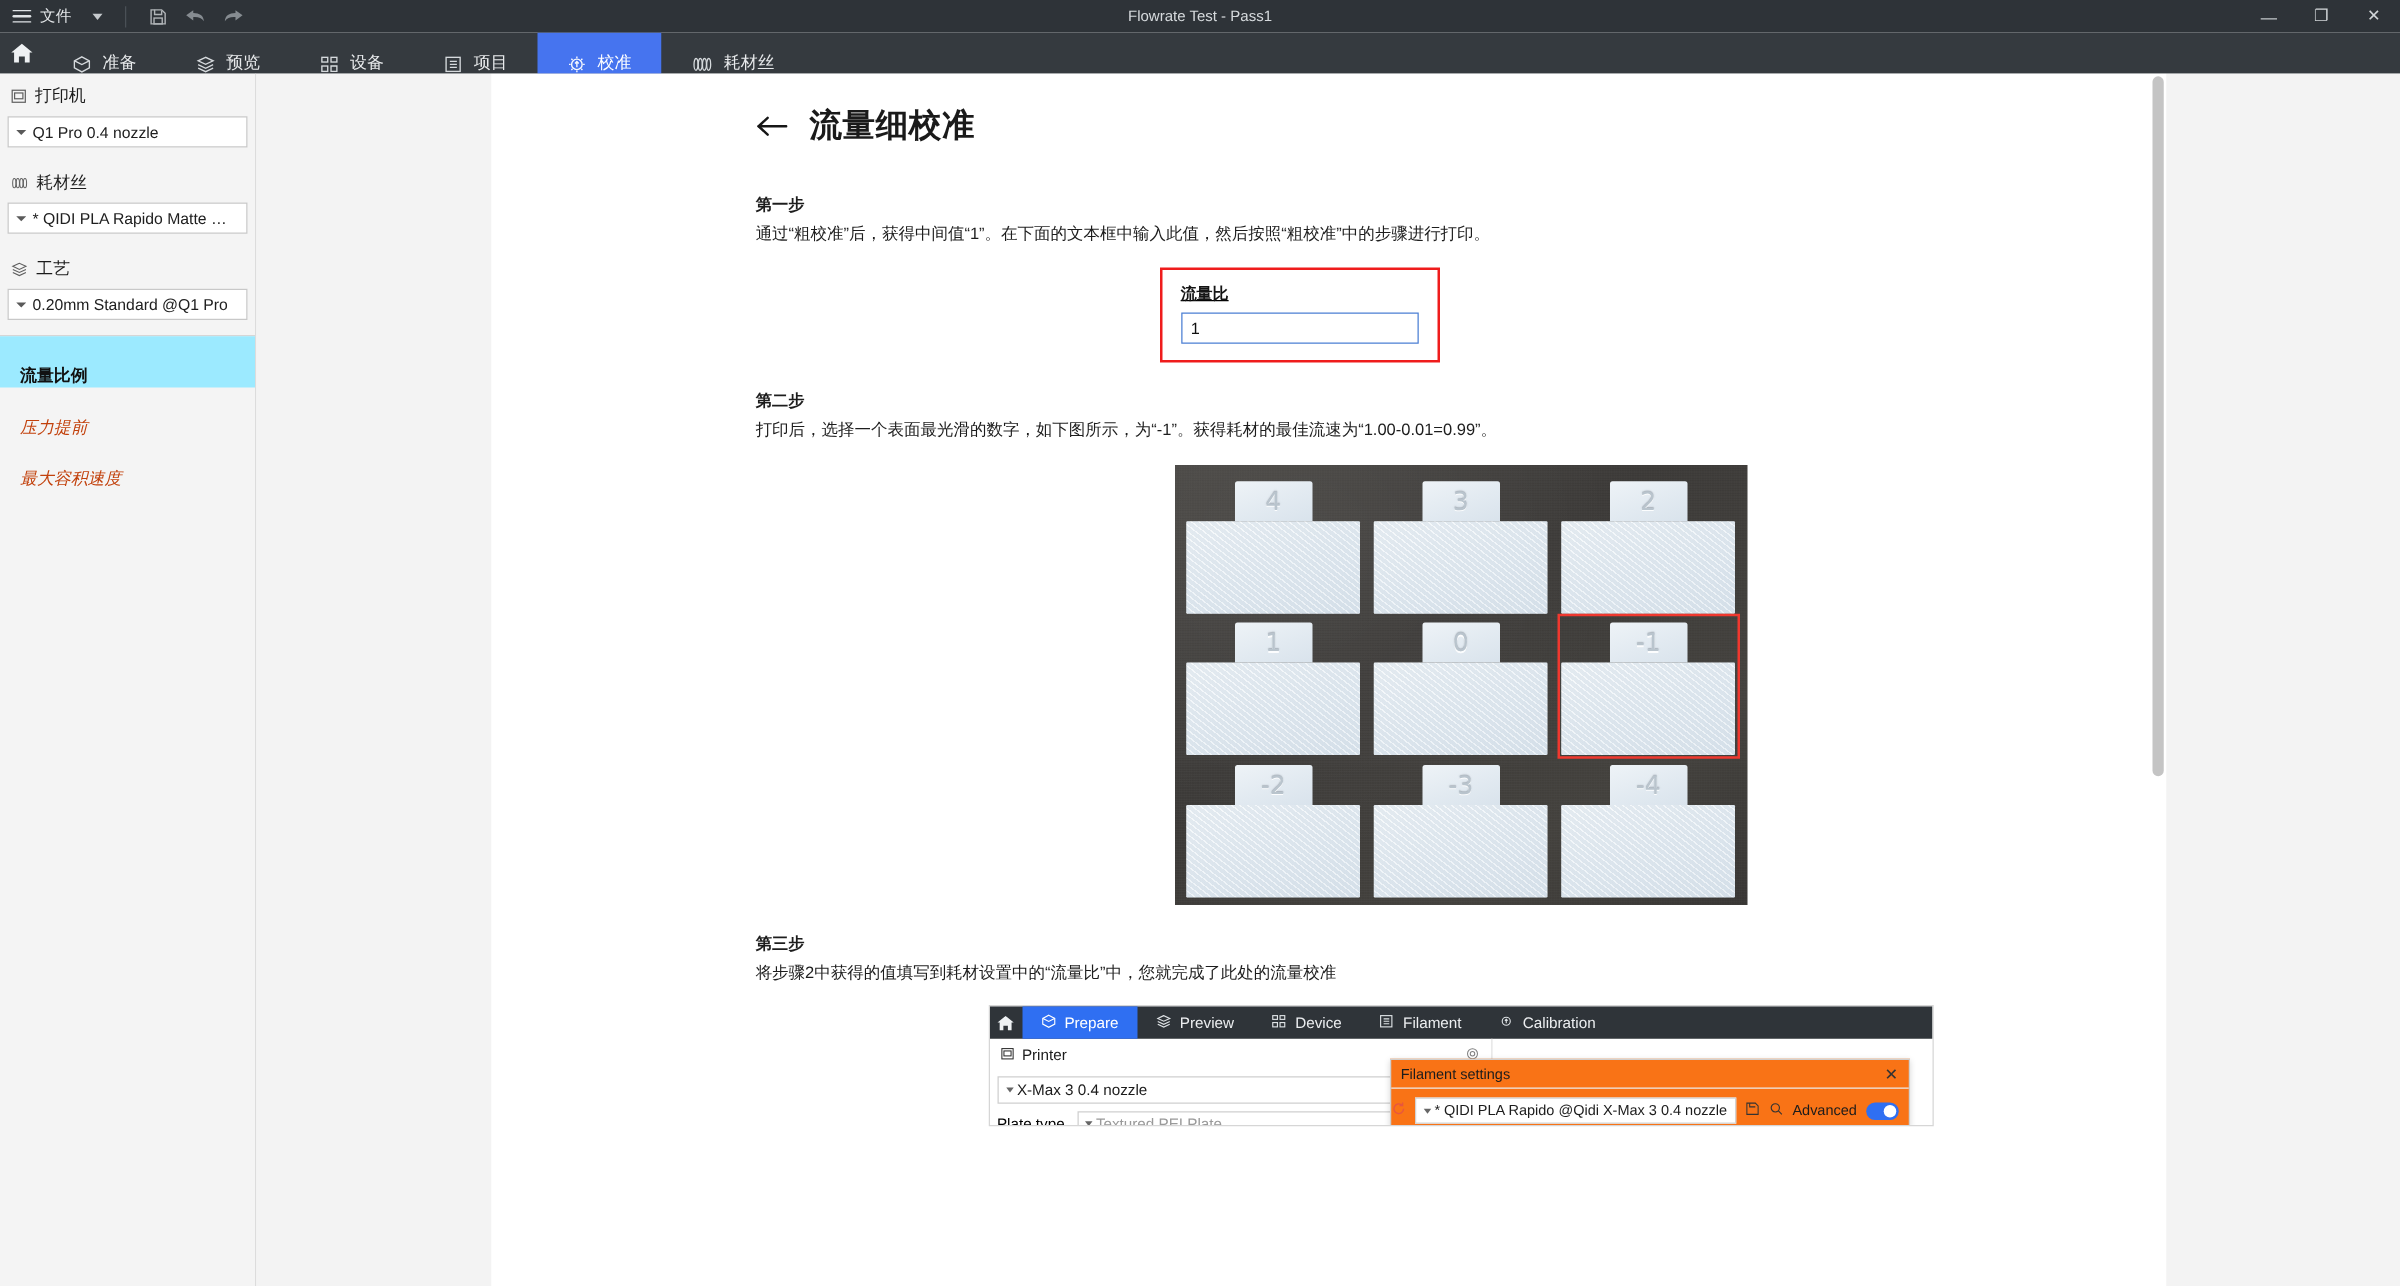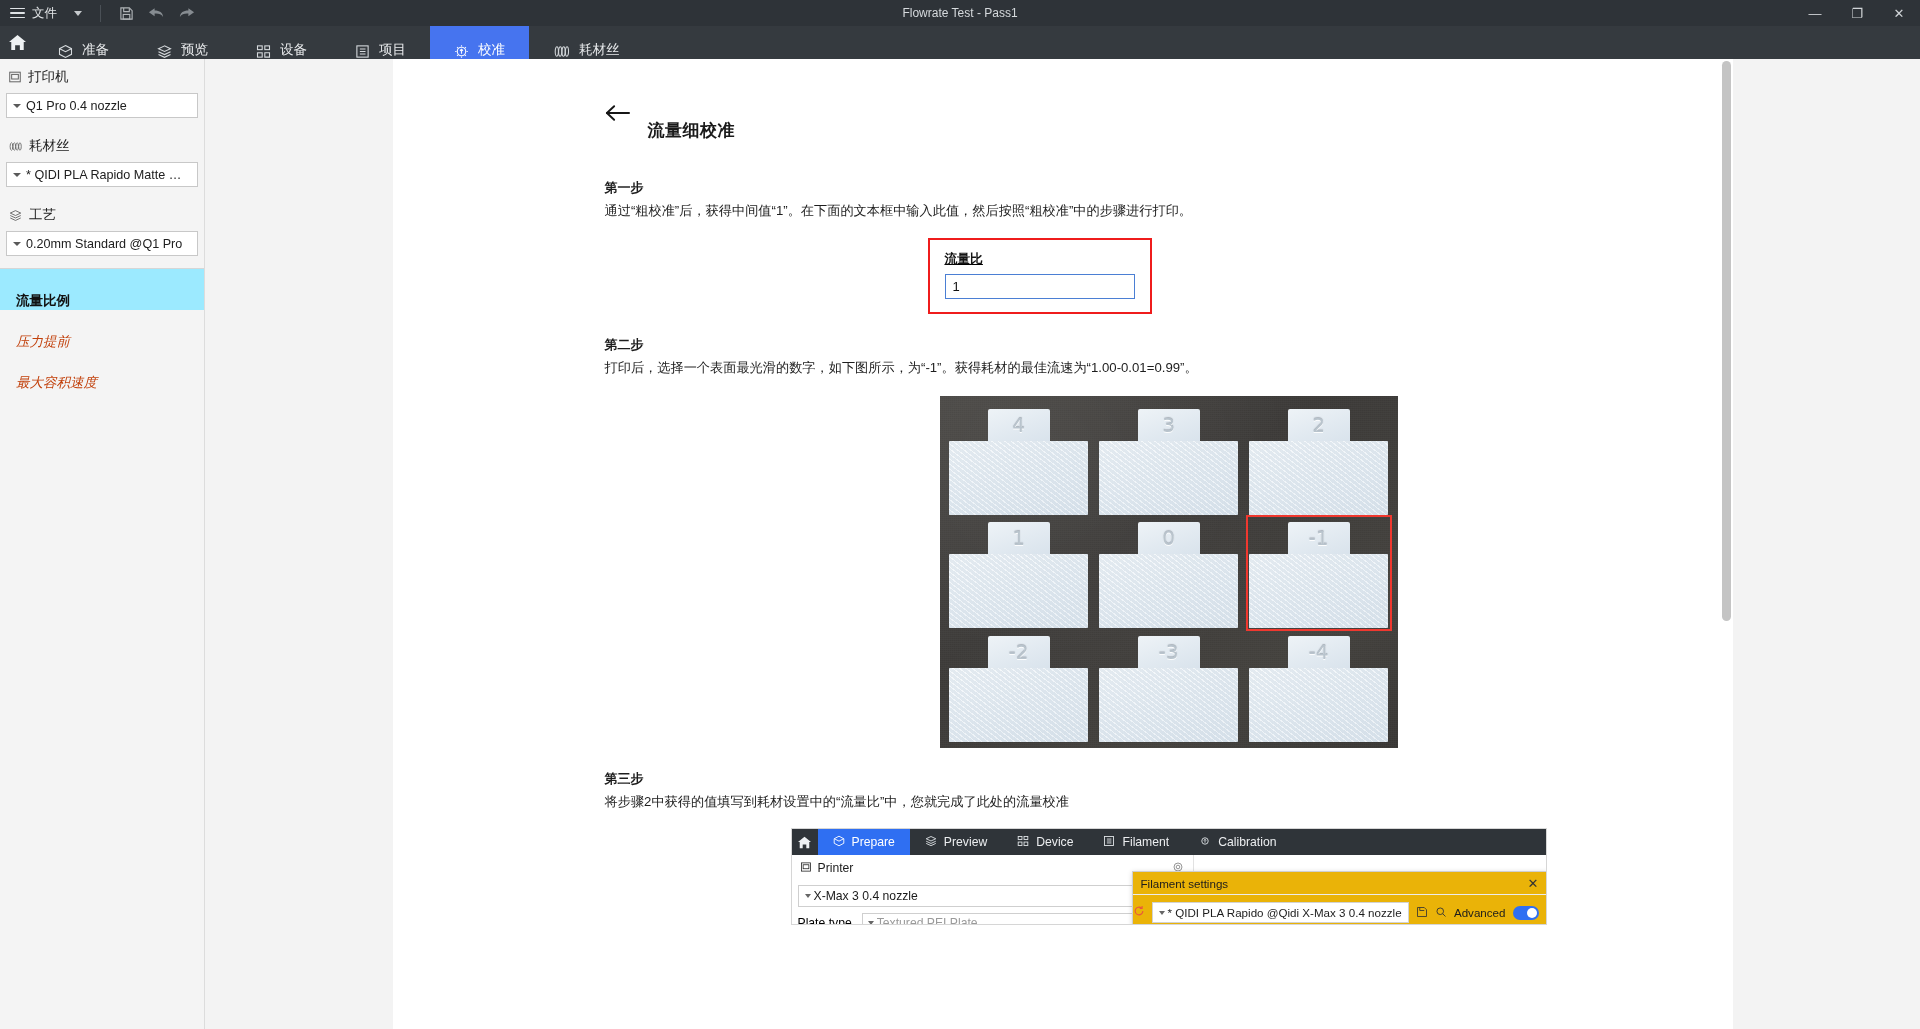--- a/index.html
+++ b/index.html
@@ -99,21 +99,21 @@
     flex: 1 1 auto; position: relative; background: #f3f3f3;
     display: flex; justify-content: center; overflow: hidden;
   }
   .page {
     width: 1340px; background: #ffffff; padding: 0 0 0 0;
     position: relative; overflow: hidden;
   }
   .page-inner { padding: 24px 0 0 212px; }
   .page-head { display: flex; align-items: center; gap: 17px; margin-bottom: 37px; }
   .back-arrow { width: 26px; height: 22px; display: flex; align-items: center; }
-  .page-title { font-size: 17px; font-weight: 700; color: #1a1a1a; letter-spacing: .5px; margin-top: 36px; }
+  .page-title { font-size: 26px; font-weight: 700; color: #1a1a1a; letter-spacing: .5px; }
 
   .step-title { font-size: 13px; font-weight: 700; color: #1d1d1d; margin-bottom: 4px; }
   .step-text { font-size: 13.2px; color: #1d1d1d; line-height: 1.55; }
 
   .flow-wrap { display: flex; justify-content: center; margin: 17px 0 0 0; padding-right: 258px; }
   .flow-box {
     border: 2px solid #ef1c1c; padding: 11px 15px 13px 15px;
     width: 224px; background: #fff; text-decoration: underline;
   }
   .flow-label { font-size: 12.8px; font-weight: 700; color: #141414; margin-bottom: 6px; }
@@ -198,22 +198,22 @@
     display: flex; align-items: center; gap: 3px; padding: 0 6px;
     font-size: 12.2px; color: #1b1b1b; position: relative;
   }
   .shot-edit { position: absolute; right: 6px; opacity: .7; }
   .shot-plate { display: flex; align-items: center; gap: 10px; padding: 6px 8px 0 6px; font-size: 12.2px; }
   .shot-plate .pv {
     flex: 1; height: 20px; border: 1px solid #cfcfcf; display: flex; align-items: center;
     gap: 3px; padding: 0 5px; color: #9a9a9a; background: #fff;
   }
   .fil-panel {
-    position: absolute; left: 340px; top: 16px; width: 416px;
-    background: #eab308; border: 1px solid #cfcfcf; box-shadow: 0 1px 5px rgba(0,0,0,.16);
+    position: absolute; left: 320px; top: 16px; width: 416px;
+    background: #f97316; border: 1px solid #cfcfcf; box-shadow: 0 1px 5px rgba(0,0,0,.16);
   }
   .fil-head {
     height: 23px; display: flex; align-items: center; padding: 0 8px;
     font-size: 11.6px; color: #1c1c1c; border-bottom: 1px solid #ececec;
   }
   .fil-close { margin-left: auto; font-size: 13px; color: #333; line-height: 1; }
   .fil-row { display: flex; align-items: center; gap: 7px; padding: 7px 8px 4px 0; }
   .fil-reset { color: #e8563f; font-size: 13px; }
   .fil-combo {
     flex: 1 1 auto; height: 21px; border: 1px solid #d2d2d2; background: #fff;

